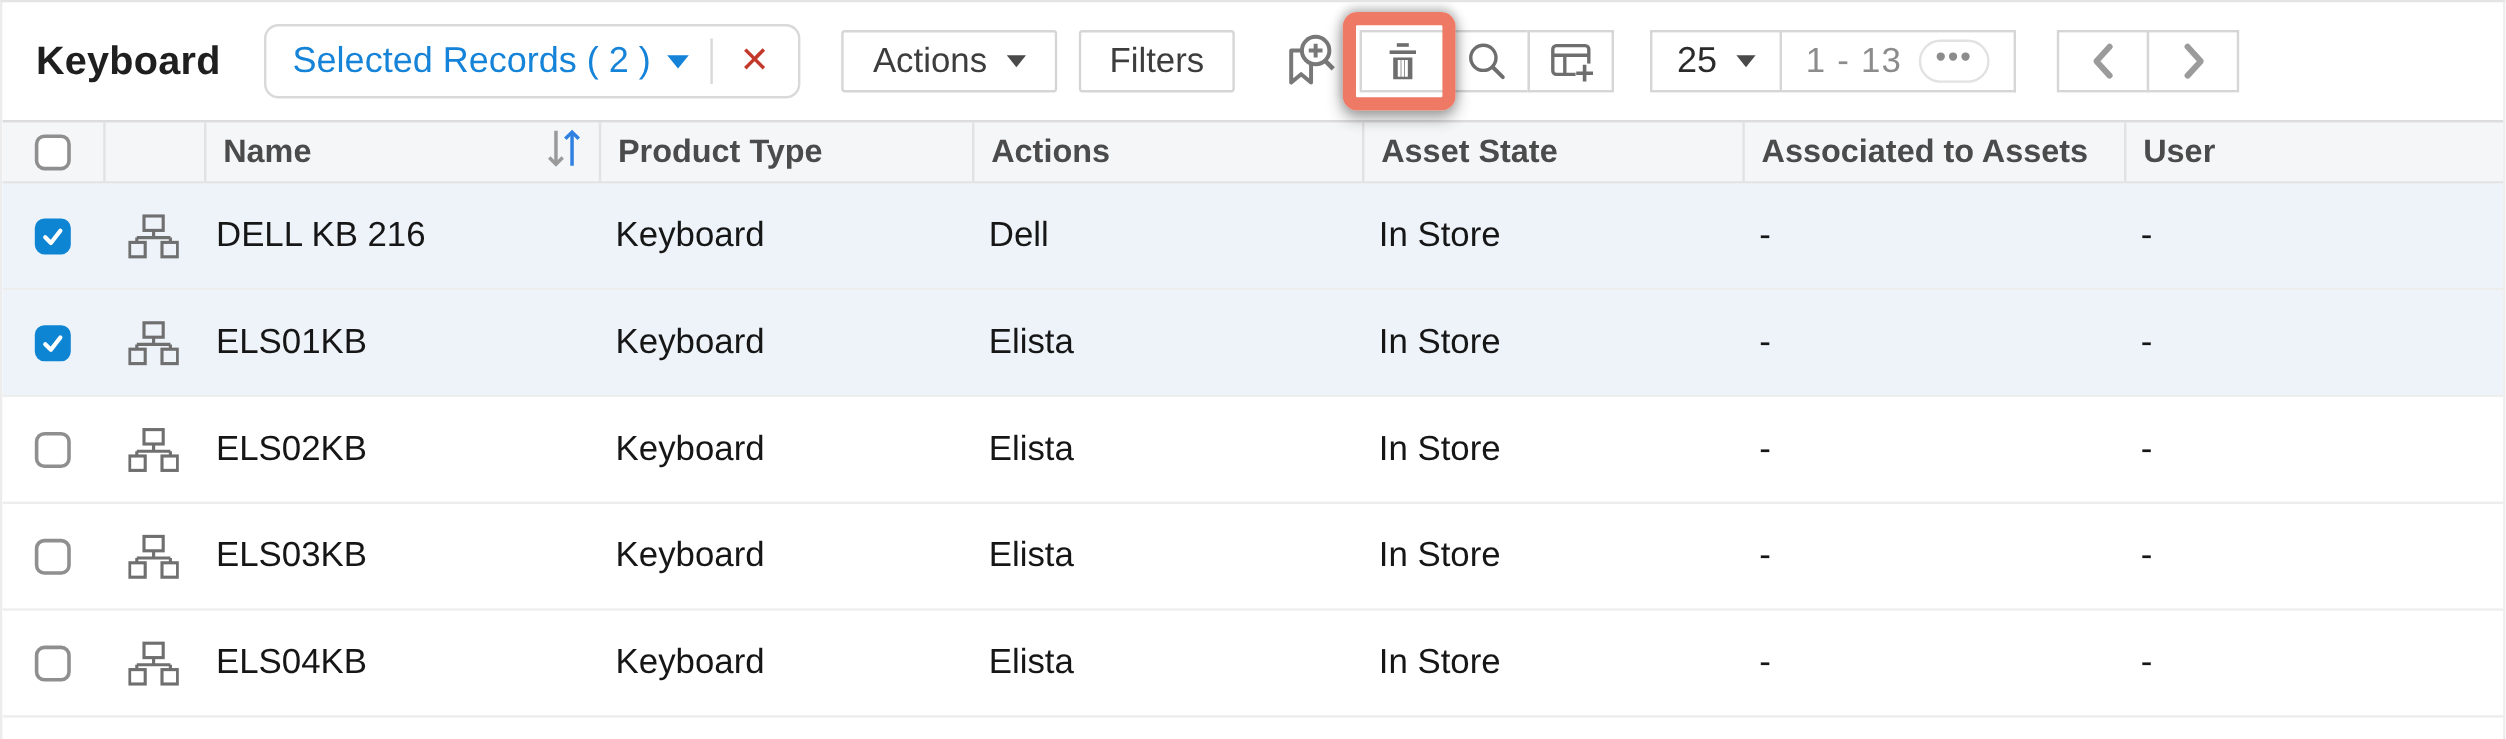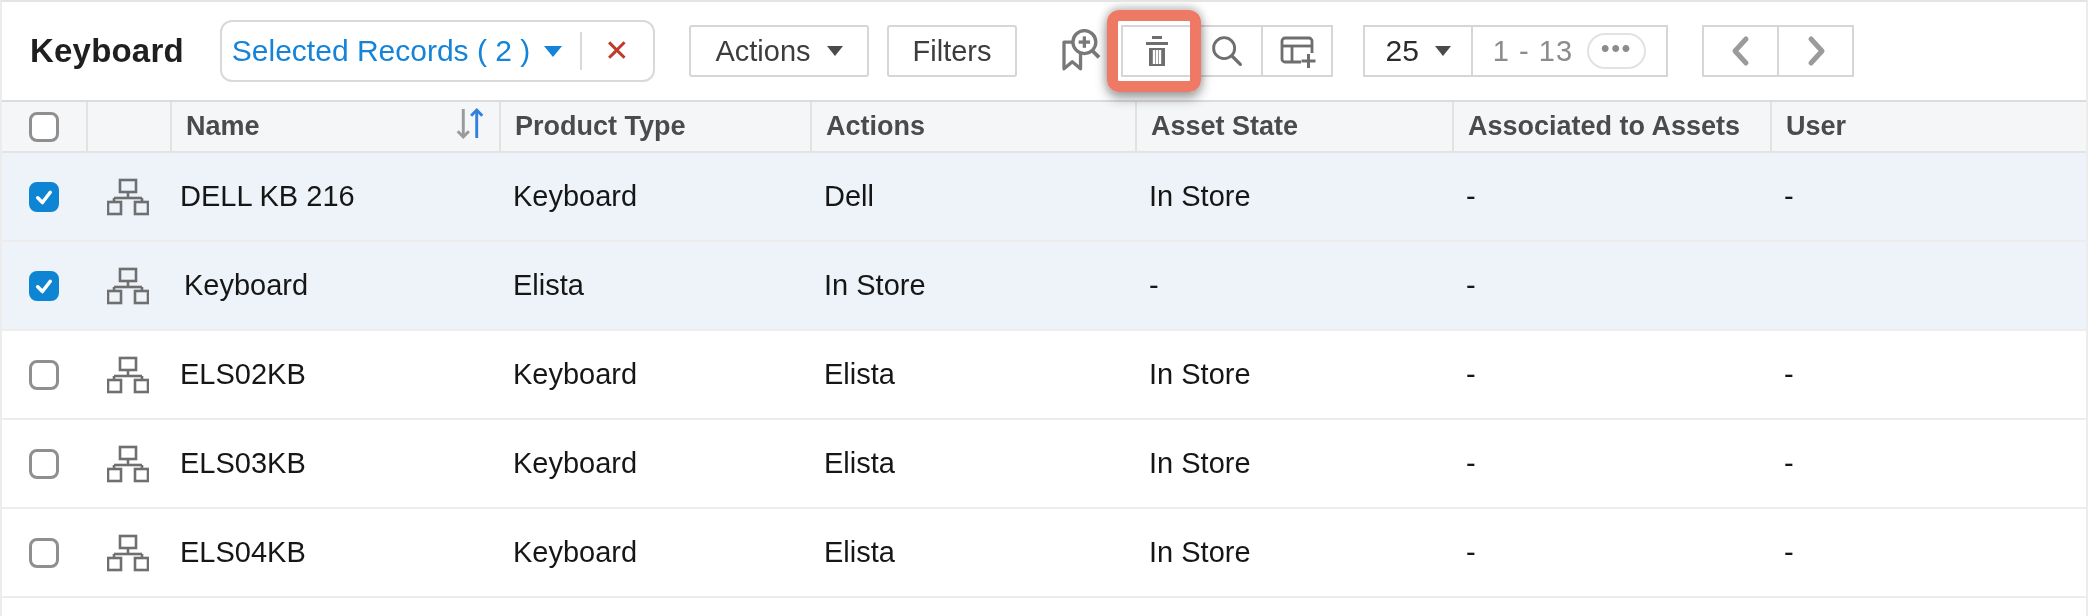--- a/index.html
+++ b/index.html
@@ -13,21 +13,21 @@
   }
 
   
   .toolbar {
     height:98px; display:flex; align-items:center; padding-left:28px;
     background:#fff; position:relative;
   }
   .page-title { font-size:33px; font-weight:700; color:#1f1f1f; margin-right:36px; letter-spacing:.2px; }
 
   .sel-box {
-    height:62px; display:flex; align-items:center; padding:0 20px 0 10px;
+    height:62px; display:flex; align-items:center; padding:0 20px 0 22px;
     border:2px solid #d9d9d9; border-radius:12px; background:#fff; margin-right:34px; cursor:pointer;
   }
   .sel-label { font-size:30px; color:#1583d8; }
   .caret { width:0; height:0; border-left:9px solid transparent; border-right:9px solid transparent; border-top:11px solid #1583d8; margin-left:14px; }
   .sel-divider { width:2px; height:38px; background:#d9d9d9; margin:0 18px; }
   .sel-clear { font-size:30px; font-weight:700; color:#c2382a; line-height:1; padding:2px 4px; cursor:pointer; }
 
   .btn {
     height:52px; display:flex; align-items:center; padding:0 24px;
     border:2px solid #d6d6d6; border-radius:3px; background:#fff;
@@ -277,20 +277,21 @@
         <svg width="42" height="38" viewBox="0 0 42 38">
           <rect x="13" y="2" width="16" height="12" fill="none" stroke="#6f6f6f" stroke-width="2.6"></rect>
           <line x1="21" y1="14" x2="21" y2="20" stroke="#6f6f6f" stroke-width="2.6"></line>
           <line x1="7" y1="20" x2="35" y2="20" stroke="#6f6f6f" stroke-width="2.6"></line>
           <line x1="7" y1="20" x2="7" y2="24" stroke="#6f6f6f" stroke-width="2.6"></line>
           <line x1="35" y1="20" x2="35" y2="24" stroke="#6f6f6f" stroke-width="2.6"></line>
           <rect x="1" y="24" width="13" height="12" fill="none" stroke="#6f6f6f" stroke-width="2.6"></rect>
           <rect x="28" y="24" width="13" height="12" fill="none" stroke="#6f6f6f" stroke-width="2.6"></rect>
         </svg>
       </div>
+      <div class="cell cell-name">ELS01KB</div>
       <div class="cell">Keyboard</div>
       <div class="cell">Elista</div>
       <div class="cell">In Store</div>
       <div class="cell">-</div>
       <div class="cell">-</div>
     </div>
 
     <div class="grid-row trow">
       <div class="cell cell-center">
         <span class="checkbox">

